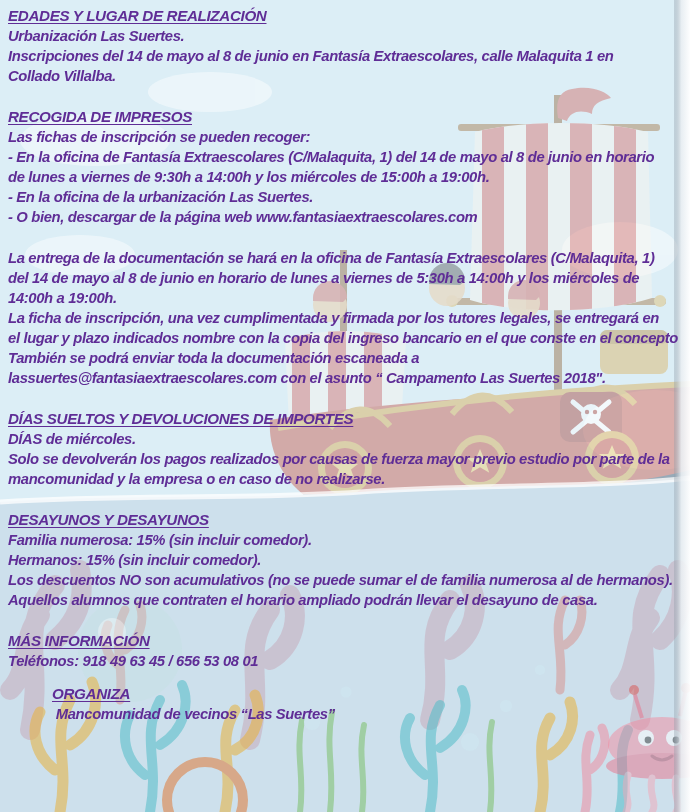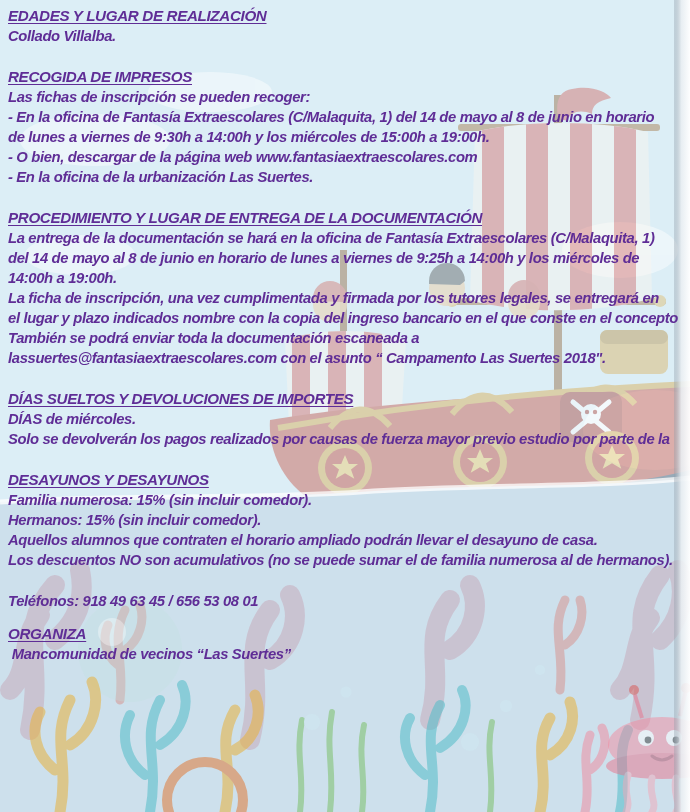--- a/index.html
+++ b/index.html
@@ -16,21 +16,21 @@
     position:absolute;inset:0;z-index:2;
     padding:6px 2px 0 8px;
     color:var(--ink);
     font-style:italic;font-weight:700;
     font-size:14.8px;line-height:20px;letter-spacing:-0.35px;
     overflow:hidden;
   }
   section.sec{margin:0 0 21px 0;}
   section.sec:nth-of-type(6){margin-top:10px;}
   section.sec:nth-of-type(6){margin-bottom:13px;}
-  section.sec:last-of-type{margin-bottom:0;}
+  section.sec:last-of-type{margin-bottom:0;margin-left:44px;}
   h2.heading{
     margin:0;font-size:15.2px;line-height:20px;
     font-style:italic;font-weight:700;
     text-decoration:underline;text-underline-offset:2px;
     color:var(--ink);
   }
   p.line{margin:0;white-space:pre;}
 </style>
 </head>
 <body>
@@ -204,58 +204,61 @@
     <circle cx="676" cy="740" r="3.4" fill="#3a3a3a"></circle>
     <path d="M652,756 q 10,8 20,0" stroke="#b04a62" stroke-width="3" fill="none" stroke-linecap="round"></path>
   </g>
 
   <rect x="674" y="0" width="16" height="812" fill="url(#edgeGrad)"></rect>
 </svg>
 
 <main class="content">
   <section class="sec">
     <h2 class="heading">EDADES Y LUGAR DE REALIZACIÓN</h2>
+      <p class="line">Urbanización Las Suertes.</p>
+      <p class="line">Inscripciones del 14 de mayo al 8 de junio en Fantasía Extraescolares, calle Malaquita 1 en</p>
       <p class="line">Collado Villalba.</p>
     </section>
 
   <section class="sec">
     <h2 class="heading">RECOGIDA DE IMPRESOS</h2>
   <p class="line">Las fichas de inscripción se pueden recoger:</p>
       <p class="line">- En la oficina de Fantasía Extraescolares (C/Malaquita, 1) del 14 de mayo al 8 de junio en horario</p>
       <p class="line">de lunes a viernes de 9:30h a 14:00h y los miércoles de 15:00h a 19:00h.</p>
+      <p class="line">- En la oficina de la urbanización Las Suertes.</p>
       <p class="line">- O bien, descargar de la página web www.fantasiaextraescolares.com</p>
-      <p class="line">- En la oficina de la urbanización Las Suertes.</p>
-    </section>
-
-  <section class="sec">
-    <h2 class="heading">PROCEDIMIENTO Y LUGAR DE ENTREGA DE LA DOCUMENTACIÓN</h2>
+    </section>
+
+  <section class="sec">
   <p class="line">La entrega de la documentación se hará en la oficina de Fantasía Extraescolares (C/Malaquita, 1)</p>
-      <p class="line">del 14 de mayo al 8 de junio en horario de lunes a viernes de 9:25h a 14:00h y los miércoles de</p>
+      <p class="line">del 14 de mayo al 8 de junio en horario de lunes a viernes de 5:30h a 14:00h y los miércoles de</p>
       <p class="line">14:00h a 19:00h.</p>
       <p class="line">La ficha de inscripción, una vez cumplimentada y firmada por los tutores legales, se entregará en</p>
       <p class="line">el lugar y plazo indicados nombre con la copia del ingreso bancario en el que conste en el concepto</p>
       <p class="line">También se podrá enviar toda la documentación escaneada a</p>
       <p class="line">lassuertes@fantasiaextraescolares.com con el asunto “ Campamento Las Suertes 2018".</p>
     </section>
 
   <section class="sec">
     <h2 class="heading">DÍAS SUELTOS Y DEVOLUCIONES DE IMPORTES</h2>
       <p class="line">DÍAS de miércoles.</p>
       <p class="line">Solo se devolverán los pagos realizados por causas de fuerza mayor previo estudio por parte de la</p>
+      <p class="line">mancomunidad y la empresa o en caso de no realizarse.</p>
     </section>
 
   <section class="sec">
     <h2 class="heading">DESAYUNOS Y DESAYUNOS</h2>
   <p class="line">Familia numerosa: 15% (sin incluir comedor).</p>
       <p class="line">Hermanos: 15% (sin incluir comedor).</p>
+      <p class="line">Los descuentos NO son acumulativos (no se puede sumar el de familia numerosa al de hermanos).</p>
       <p class="line">Aquellos alumnos que contraten el horario ampliado podrán llevar el desayuno de casa.</p>
-      <p class="line">Los descuentos NO son acumulativos (no se puede sumar el de familia numerosa al de hermanos).</p>
-    </section>
-
-  <section class="sec">
+    </section>
+
+  <section class="sec">
+    <h2 class="heading">MÁS INFORMACIÓN</h2>
   <p class="line">Teléfonos: 918 49 63 45 / 656 53 08 01</p>
     </section>
 
   <section class="sec">
     <h2 class="heading">ORGANIZA</h2>
   <p class="line"> Mancomunidad de vecinos “Las Suertes”</p>
     </section>
 </main>
 
 </body></html>

